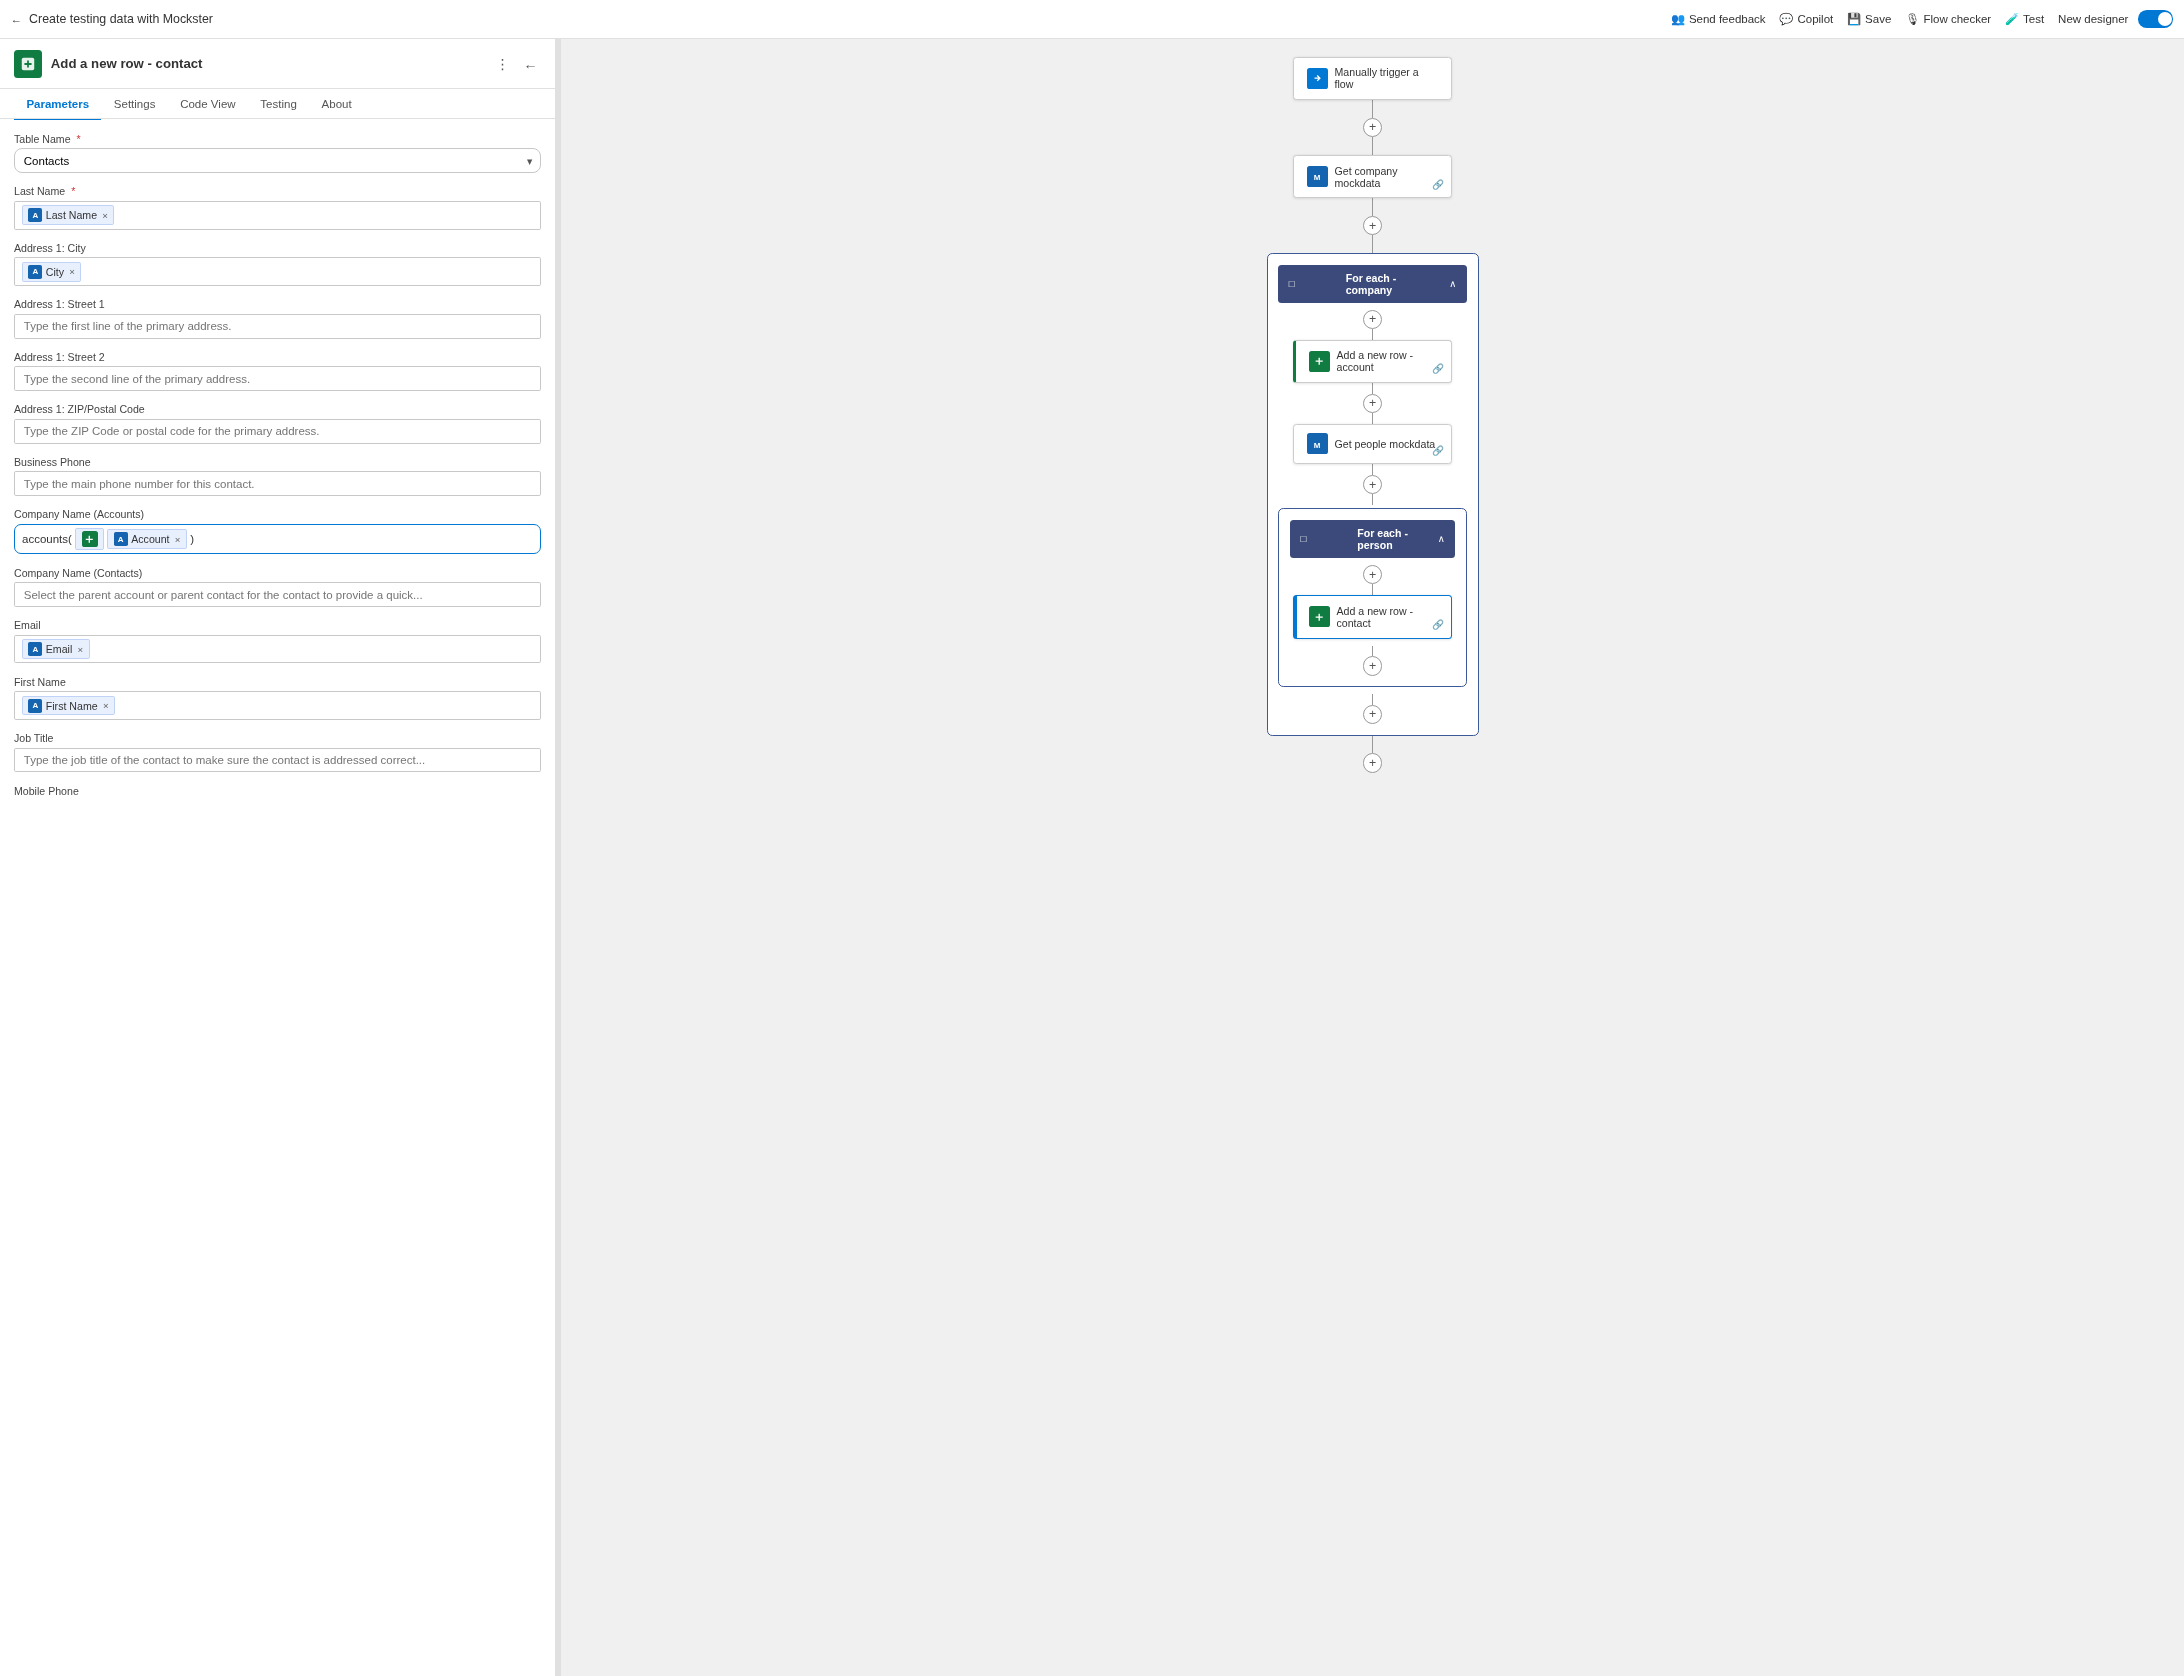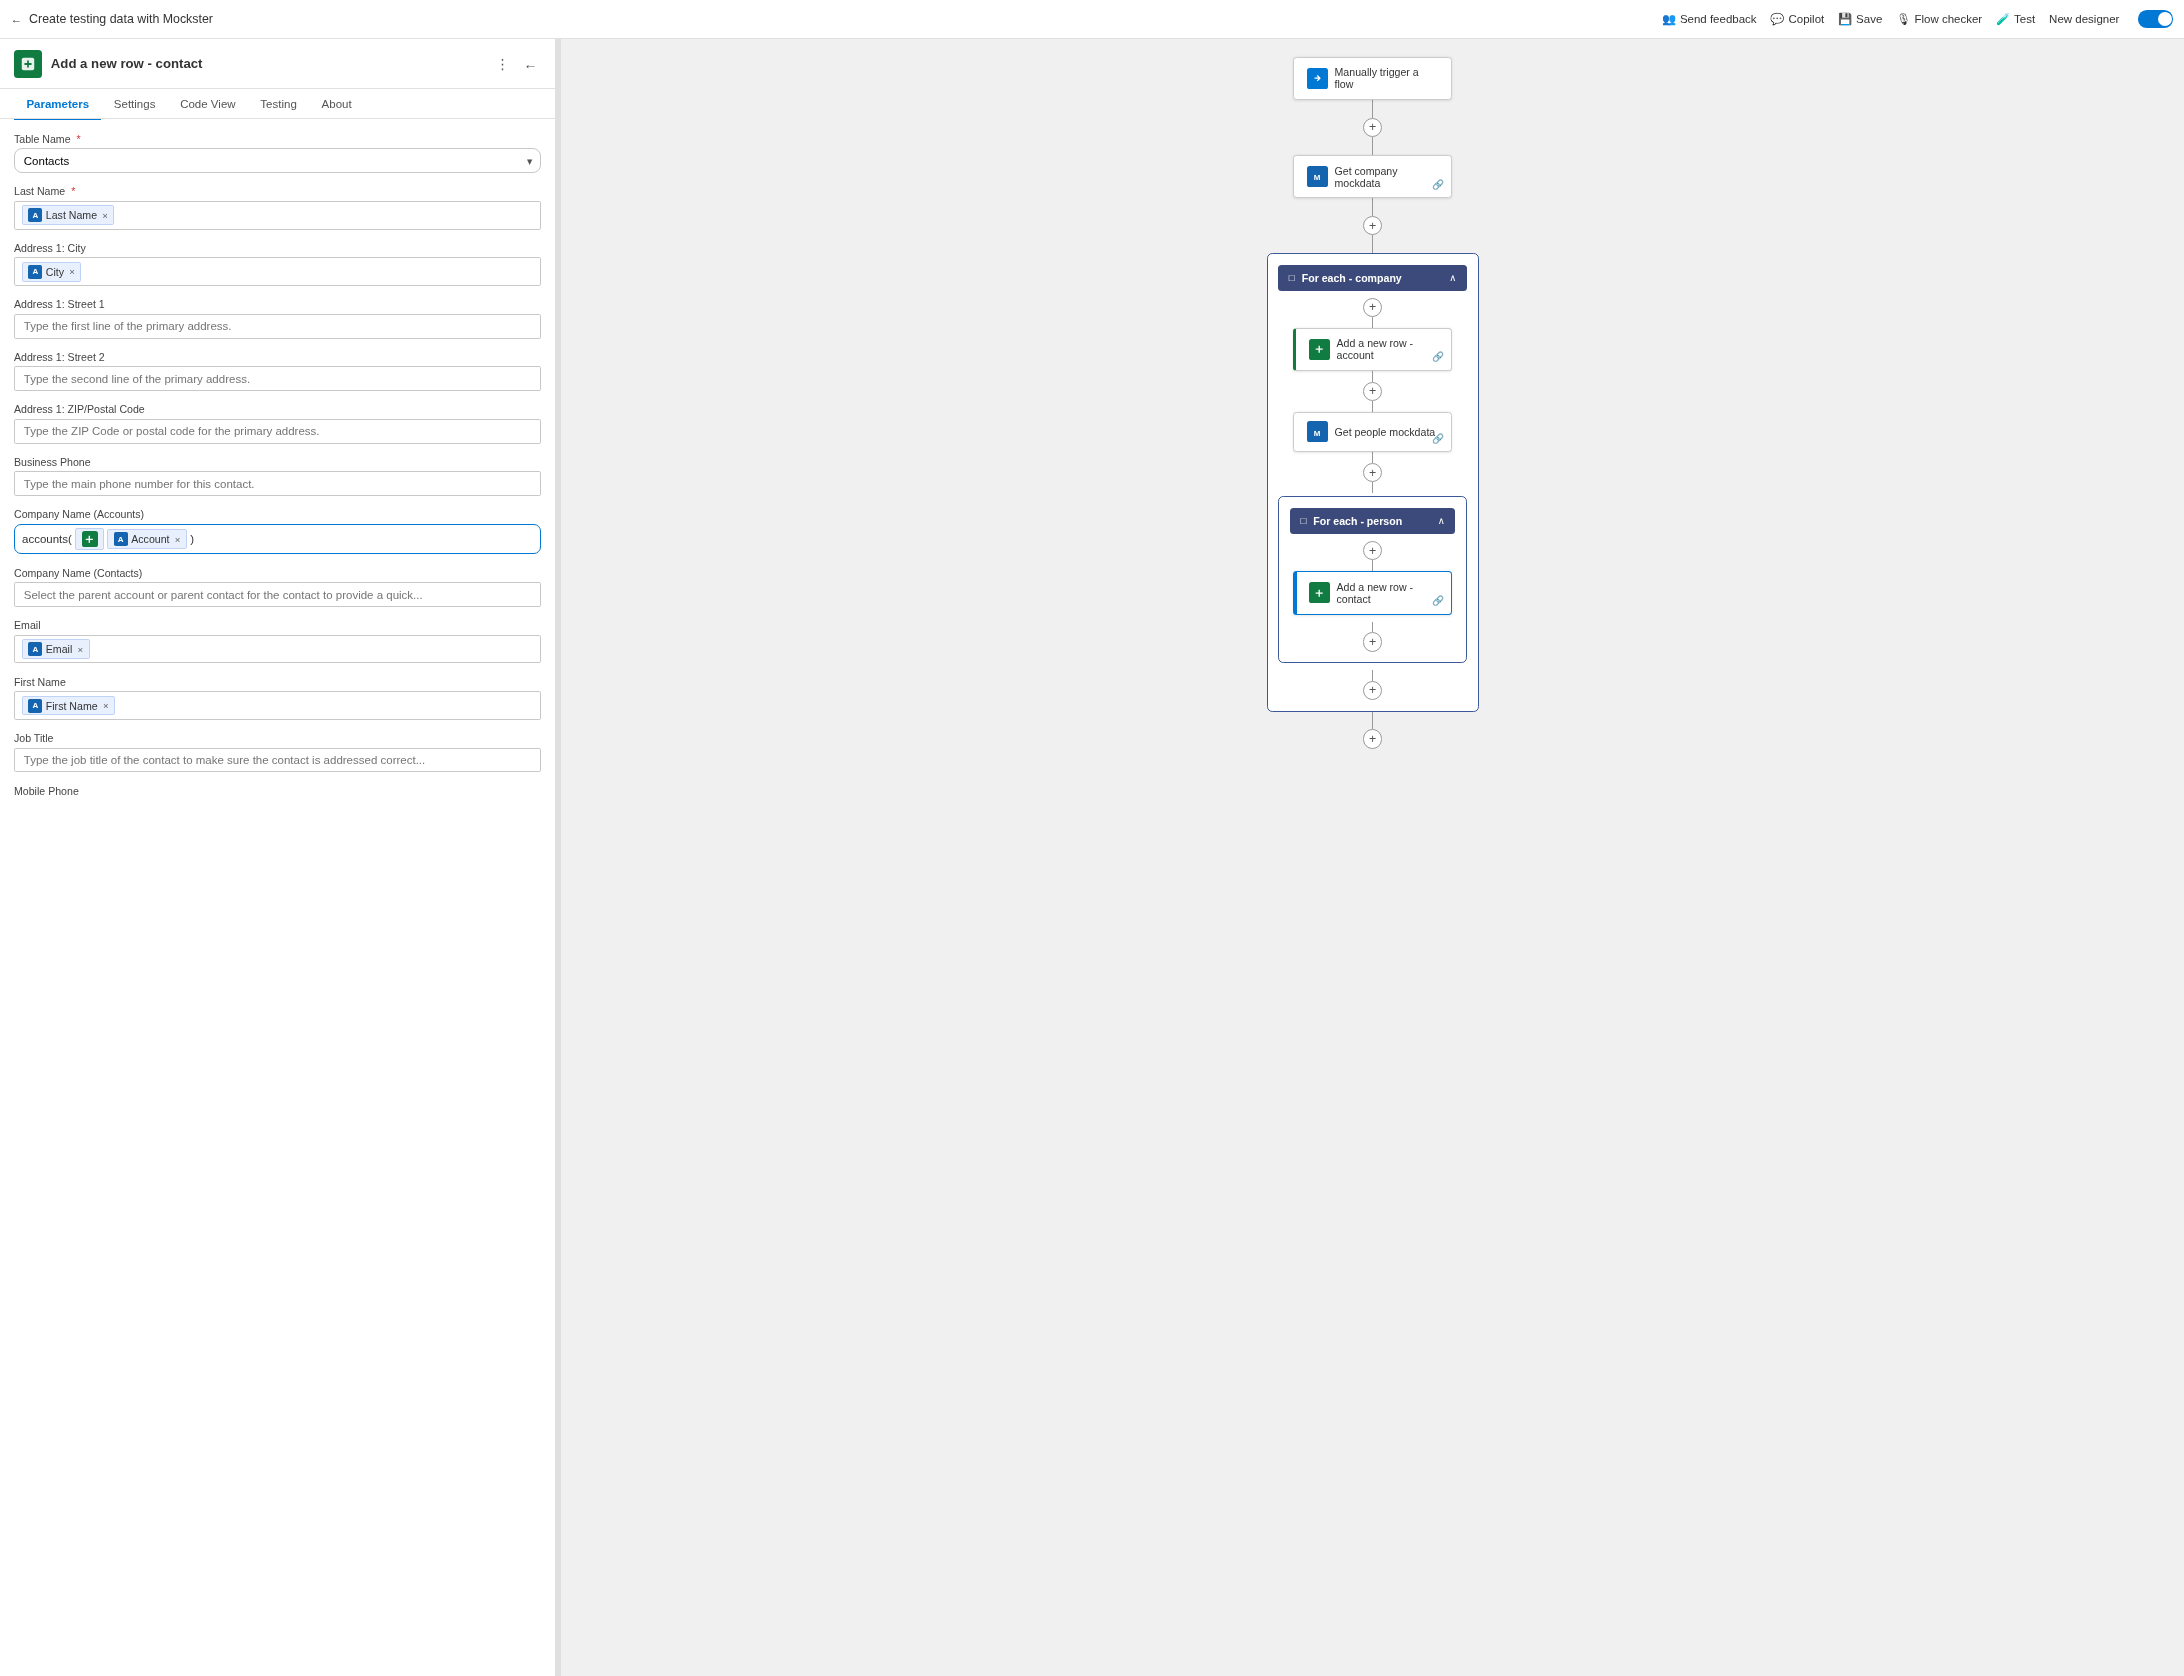--- a/index.html
+++ b/index.html
@@ -8,21 +8,21 @@
     
     .topbar {
       display: flex; align-items: center; background: #fff; border-bottom: 0.9px solid #e0e0e0;
       height: 39px; padding: 0 10.6px; gap: 7px;
     }
     .topbar-left { display: flex; align-items: center; gap: 7px; flex: 1; }
     .topbar-title { font-size: 12.4px; font-weight: 500; }
     .topbar-actions { display: flex; align-items: center; gap: 14px; }
     .topbar-action { display: flex; align-items: center; gap: 3.5px; font-size: 11.5px; color: #333; cursor: pointer; }
     .topbar-btn { background: none; border: none; cursor: pointer; display: flex; align-items: center; gap: 3.5px; font-size: 11.5px; color: #333; }
-    .toggle-container { display: flex; align-items: center; gap: 19px; }
+    .toggle-container { display: flex; align-items: center; gap: 10px; }
     .toggle { width: 35px; height: 17.6px; background: #0078d4; border-radius: 8.8px; position: relative; cursor: pointer; }
     .toggle-knob { width: 14px; height: 14px; background: #fff; border-radius: 50%; position: absolute; top: 1.8px; right: 1.8px; }
     .new-designer-label { font-size: 11.5px; }
 
     
     .main { display: flex; height: calc(100vh - 39px); }
 
     
     .left-panel { width: 556px; background: #fff; border-right: 0.9px solid #e0e0e0; display: flex; flex-direction: column; overflow: hidden; }
 
@@ -81,21 +81,21 @@
     .node-icon.mockster { background: #1464b0; }
     .node-icon.dataverse { background: #107c41; }
     .node-label { font-size: 10.6px; font-weight: 500; color: #333; }
     .connector { display: flex; flex-direction: column; align-items: center; }
     .connector-line { width: 0.9px; height: 17.6px; background: #999; }
     .connector-plus { width: 19.4px; height: 19.4px; border: 0.9px solid #999; border-radius: 50%; display: flex; align-items: center; justify-content: center; background: #fff; cursor: pointer; color: #555; font-size: 12.4px; }
 
     
     .foreach-container { border: 1.8px solid #3b5998; border-radius: 5.3px; padding: 10.6px; width: 212px; display: flex; flex-direction: column; align-items: center; gap: 0; background: #fff; }
     .foreach-header { background: #3b4a7a; border-radius: 3.5px; padding: 7px 10.6px; width: 100%; display: flex; align-items: center; gap: 7px; margin-bottom: 7px; }
-    .foreach-title { color: #fff; font-size: 10.6px; font-weight: 600; flex: 1; }
+    .foreach-title { color: #fff; font-size: 10.6px; font-weight: 600; flex: 1; margin-left: 44px; }
     .foreach-icon { color: #fff; font-size: 9.7px; cursor: pointer; }
 
     
     .node-box.active { border-color: #0078d4; border-width: 1.8px; }
     .node-box.active::before { content: ''; position: absolute; left: -1.8px; top: 0; bottom: 0; width: 2.6px; background: #0078d4; border-radius: 1.8px 0 0 1.8px; }
 
     .link-icon { width: 12.4px; height: 12.4px; display: flex; align-items: center; justify-content: center; position: absolute; right: 7px; bottom: 7px; color: #999; font-size: 9.7px; }
 
     .inline-connector { display: flex; flex-direction: column; align-items: center; }
     .inline-connector .connector-line { height: 10.6px; }

